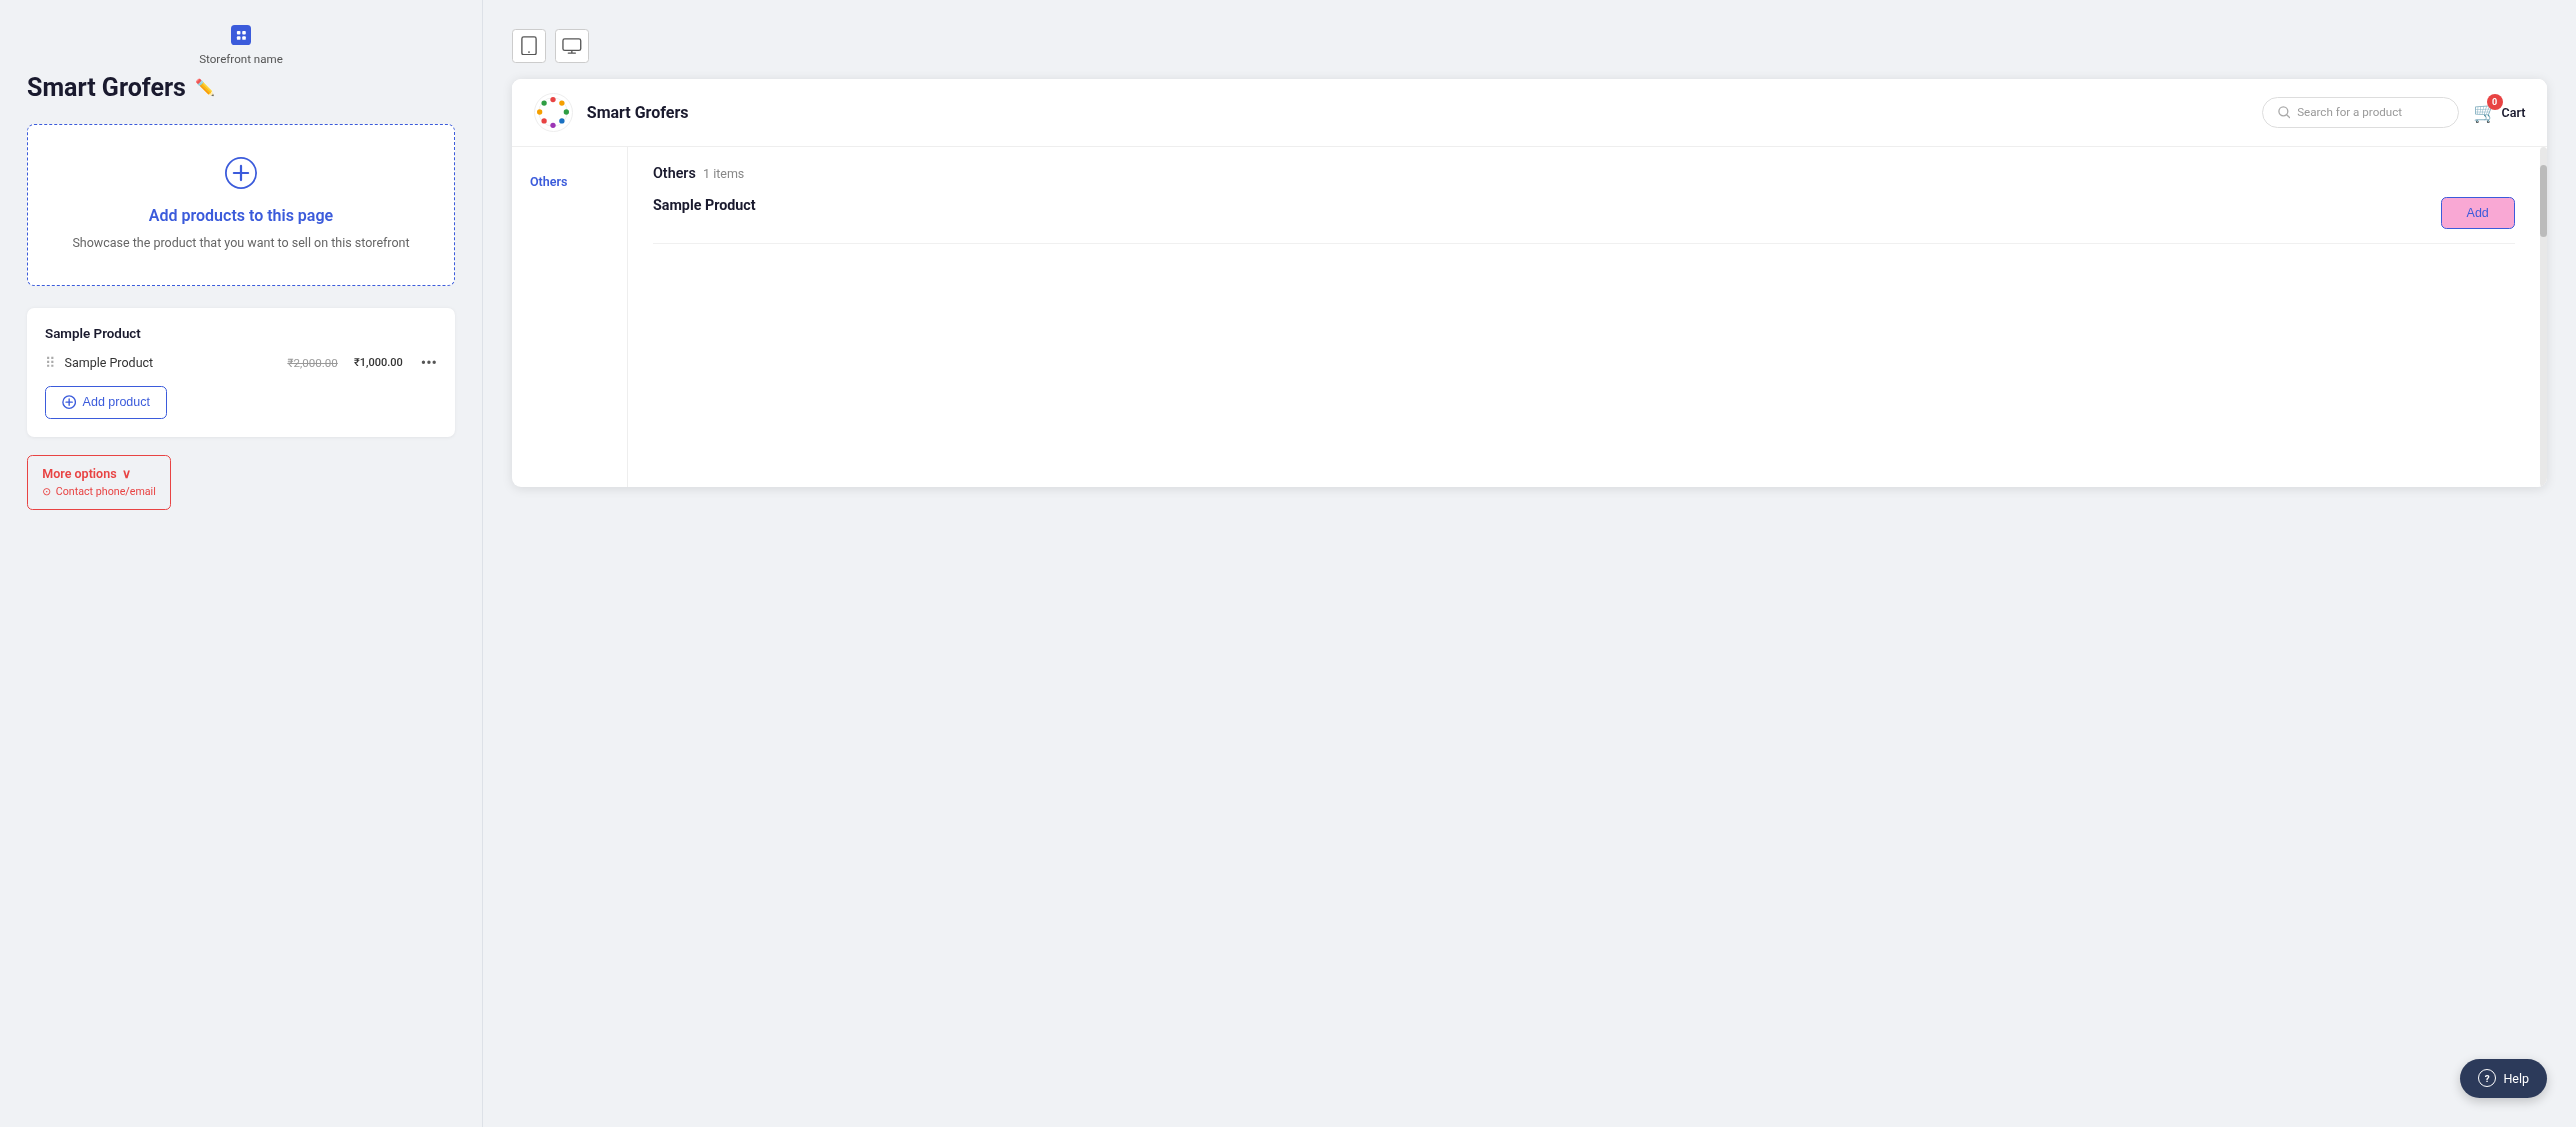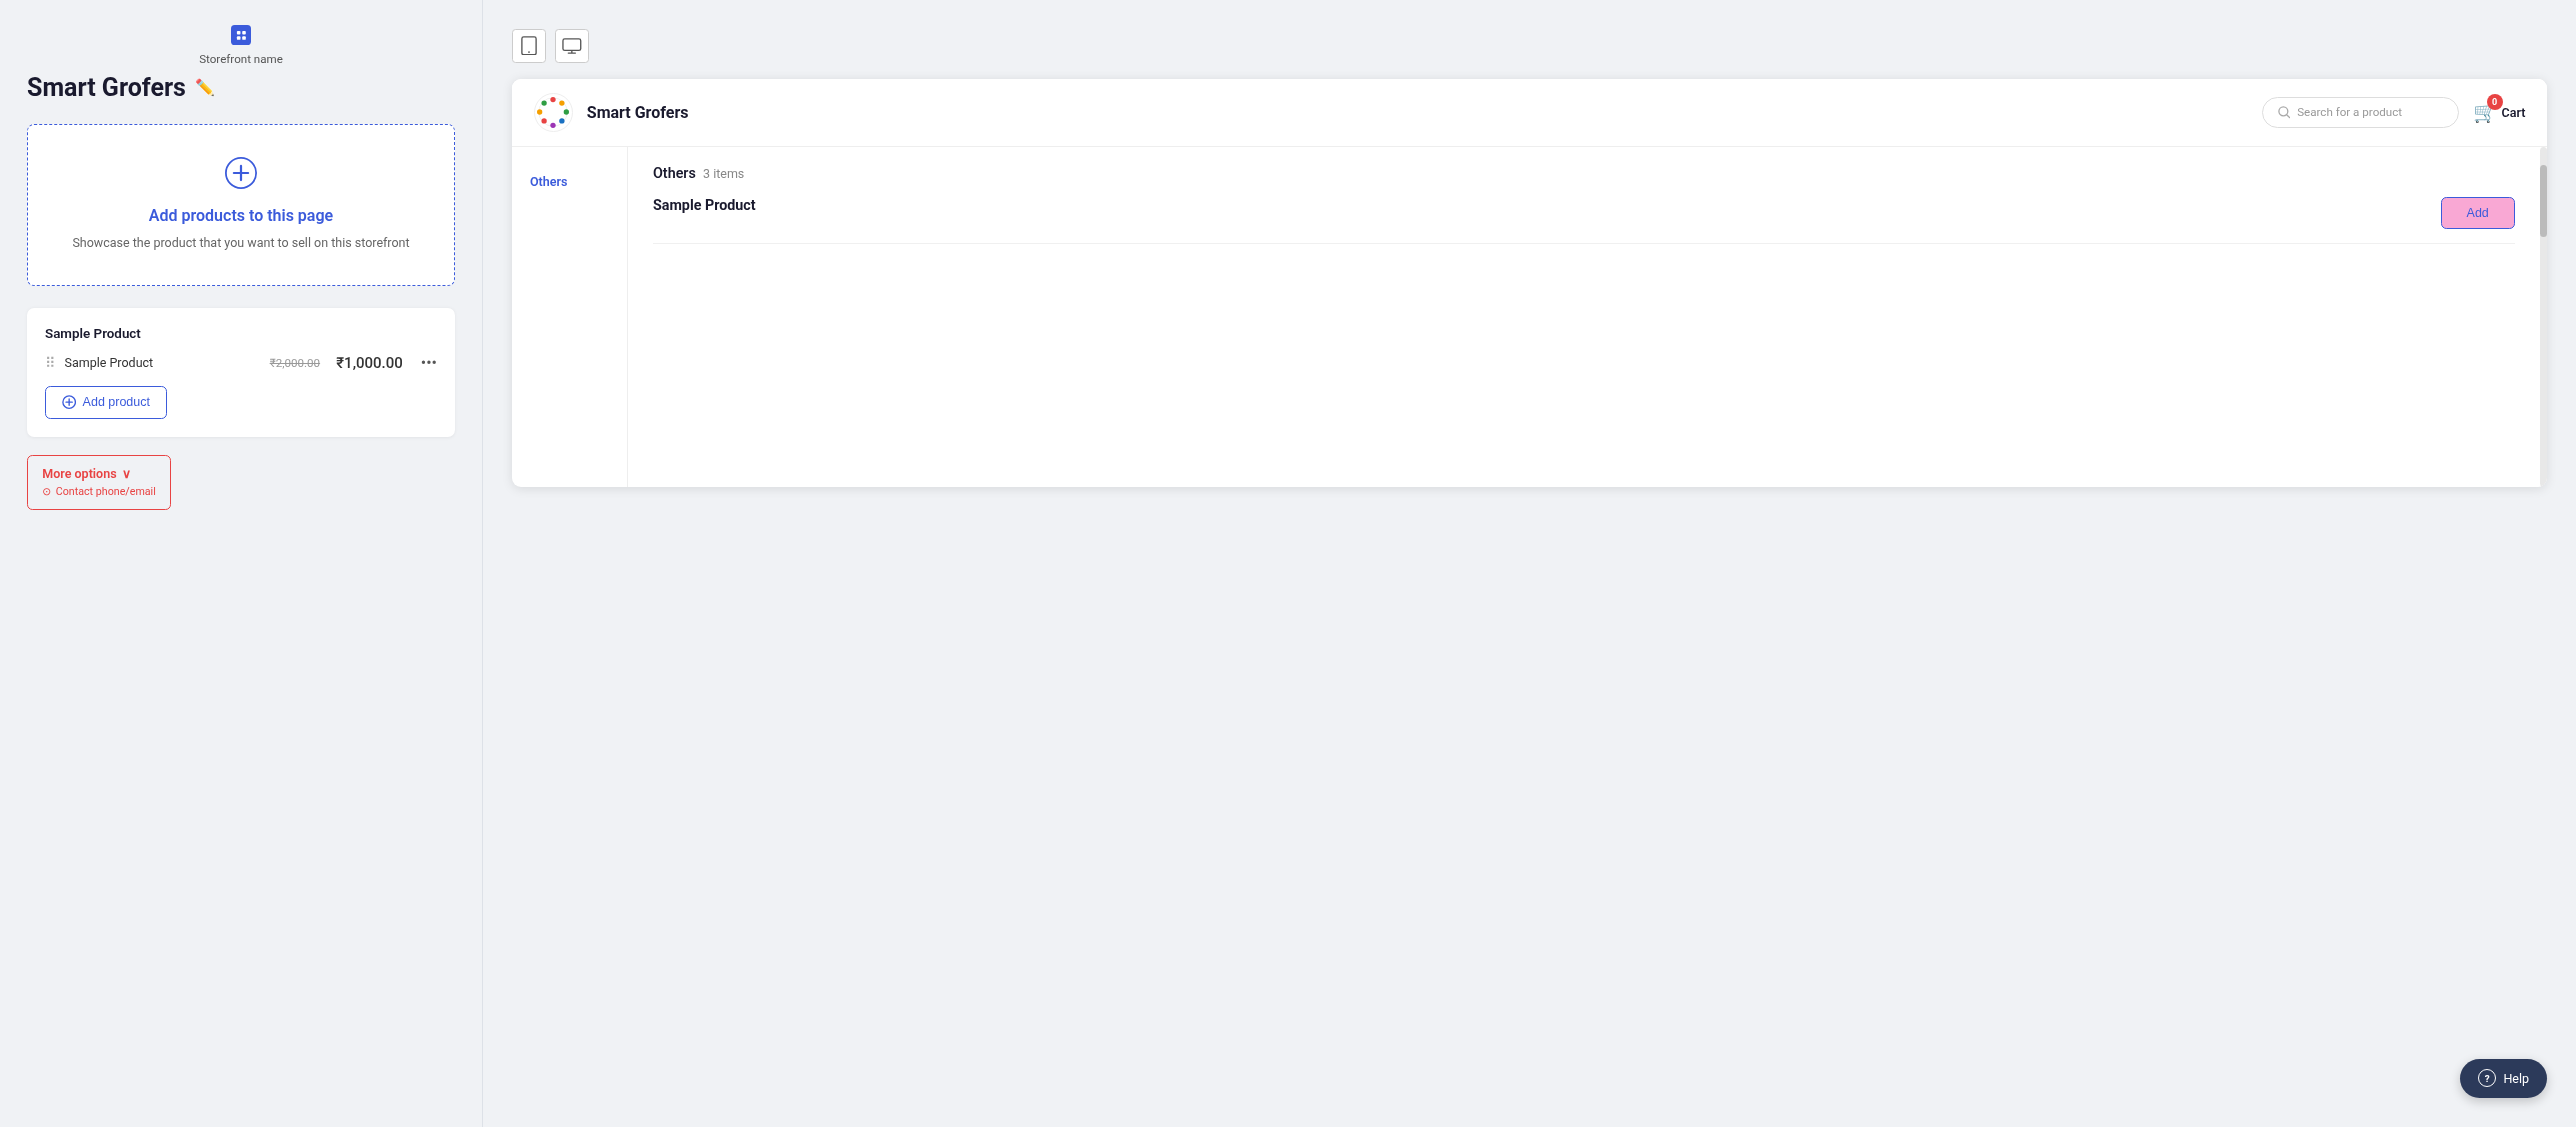--- a/index.html
+++ b/index.html
@@ -128,21 +128,21 @@
     }
 
     .price-original {
       font-size: 11.6px;
       color: #999;
       text-decoration: line-through;
       margin-right: 7.2px;
     }
 
     .price-discounted {
-      font-size: 15px;
+      font-size: 11px;
       color: #333;
       font-weight: 500;
       margin-right: 9px;
     }
 
     .more-icon {
       color: #555;
       font-size: 16px;
       cursor: pointer;
     }
@@ -578,21 +578,21 @@
 
     <div class="store-body">
 
       <div class="store-sidebar">
         <div class="sidebar-cat">Others</div>
       </div>
 
       <div class="store-content">
         <div class="content-header">
           <span>Others</span>
-          <span class="items-count">3 items</span>
+          <span class="items-count">1 items</span>
         </div>
         <div class="product-preview-row">
           <div class="product-info-preview">
             <div class="product-name-preview">Sample Product</div>
           </div>
           <button class="add-btn-preview">
             <span>Add</span>
           </button>
         </div>
       </div>

